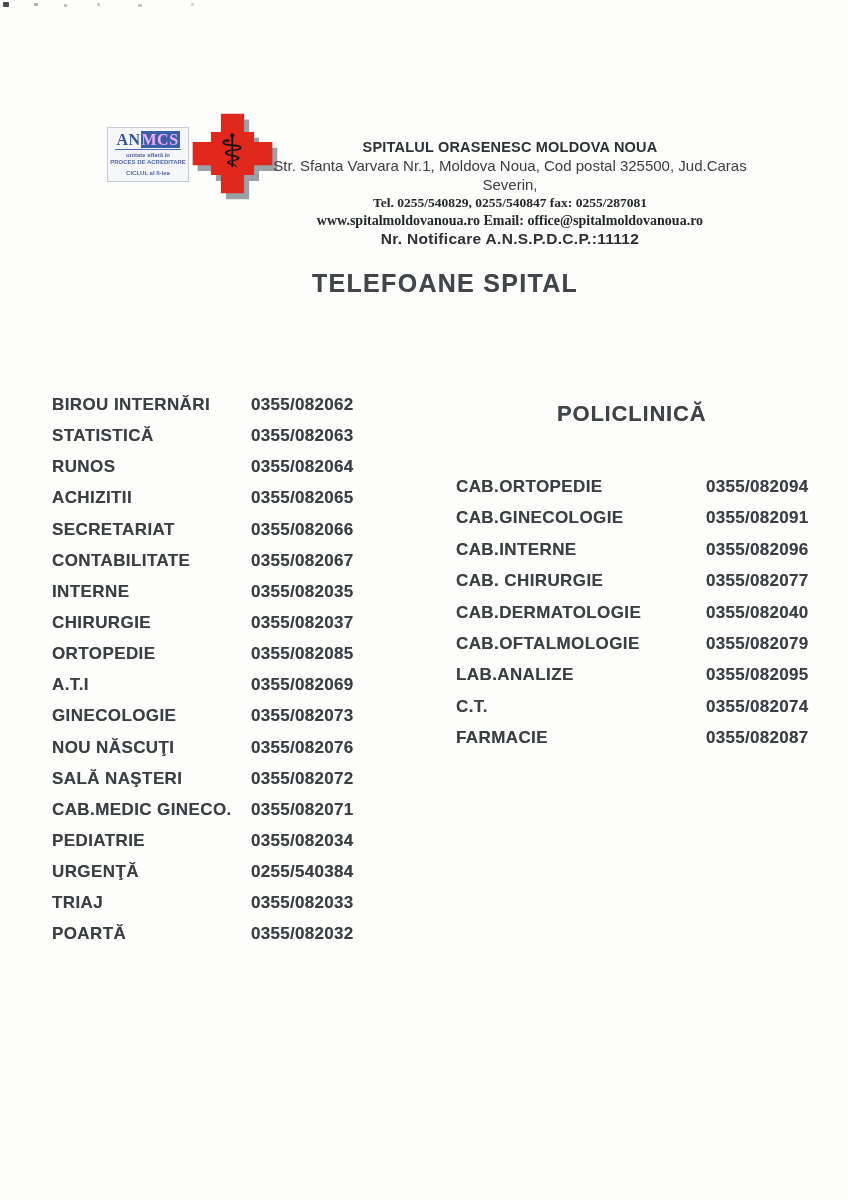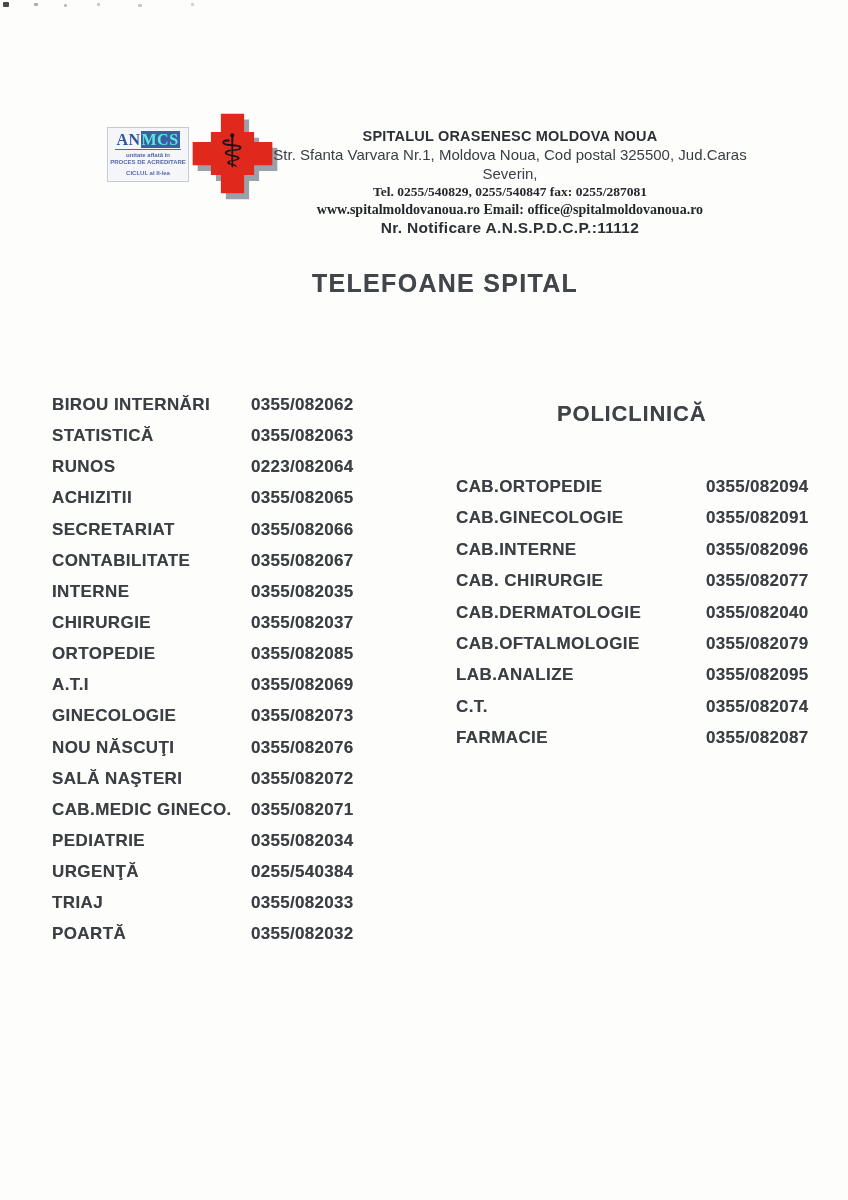--- a/index.html
+++ b/index.html
@@ -21,37 +21,37 @@
     border:1px solid #c6cad2;background:#f5f6f9;
     text-align:center;box-sizing:border-box;padding-top:3px;
   }
   .anmcs-word{
     display:inline-block;
     font-family:"Liberation Serif",serif;
     font-size:16px;font-weight:bold;color:#31539f;
     line-height:17px;letter-spacing:0.5px;
     border-bottom:1.5px solid #4a6ab0;padding:0 1px 1px 1px;
   }
-  .anmcs-word .mcs{background:#3a5fa8;color:#5eead4;padding:0 1px;}
+  .anmcs-word .mcs{background:#3a5fa8;color:#f0abfc;padding:0 1px;}
   .anmcs-sub{font-size:6px;color:#5568a8;font-weight:bold;line-height:7px;}
   .anmcs-sub.s1{margin-top:2px;}
   .anmcs-sub.s3{margin-top:4px;}
 
   
   .cross-wrap{position:absolute;left:191px;top:112px;width:88px;height:92px;}
   .cross-wrap svg{position:absolute;left:0;top:0;}
   .caduceus{
     position:absolute;left:0;right:6px;top:16px;
     text-align:center;font-family:"DejaVu Sans",sans-serif;
     font-size:46px;line-height:1;color:#141414;
   }
 
   
   .header-text{
-    position:absolute;left:252px;top:127px;width:516px;
+    position:absolute;left:252px;top:138px;width:516px;
     text-align:center;color:#2d3135;
   }
   .h-name{font-size:14.5px;font-weight:bold;line-height:19px;letter-spacing:0.2px;}
   .h-addr{font-size:15px;line-height:18.5px;color:#3a3e42;}
   .h-tel,.h-web{
     font-family:"Liberation Serif",serif;font-weight:bold;
     font-size:13.5px;line-height:18px;color:#25282b;
   }
   .h-web{font-size:14px;}
   .h-notif{font-size:15.5px;font-weight:bold;line-height:17px;letter-spacing:0.3px;}
@@ -130,21 +130,21 @@
       <div class="row">
         <span class="lbl">BIROU INTERNĂRI</span>
         <span class="num">0355/082062</span>
       </div>
       <div class="row">
         <span class="lbl">STATISTICĂ</span>
         <span class="num">0355/082063</span>
       </div>
       <div class="row">
         <span class="lbl">RUNOS</span>
-        <span class="num">0223/082064</span>
+        <span class="num">0355/082064</span>
       </div>
       <div class="row">
         <span class="lbl">ACHIZITII</span>
         <span class="num">0355/082065</span>
       </div>
       <div class="row">
         <span class="lbl">SECRETARIAT</span>
         <span class="num">0355/082066</span>
       </div>
       <div class="row">

